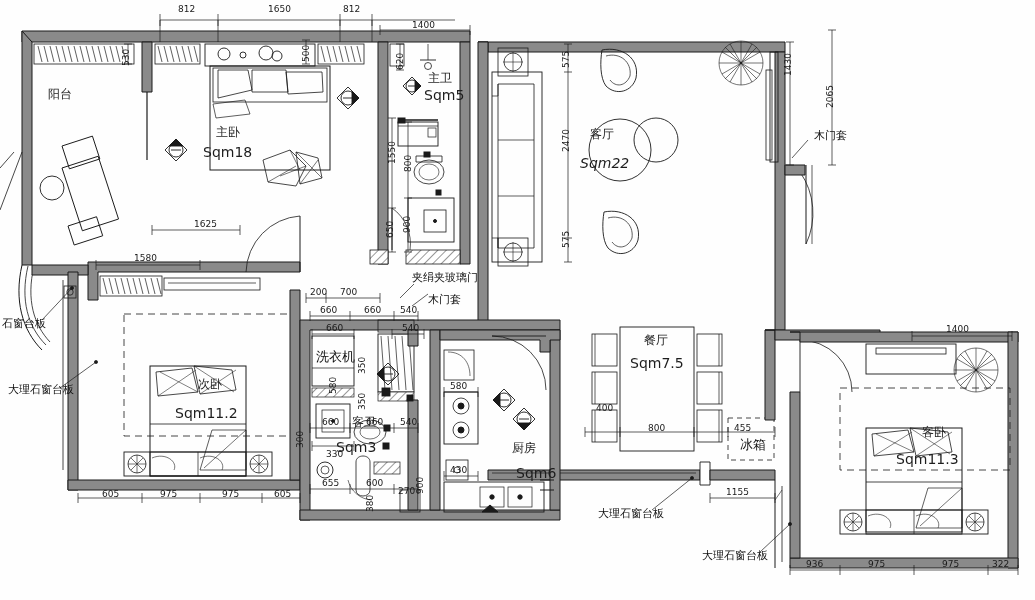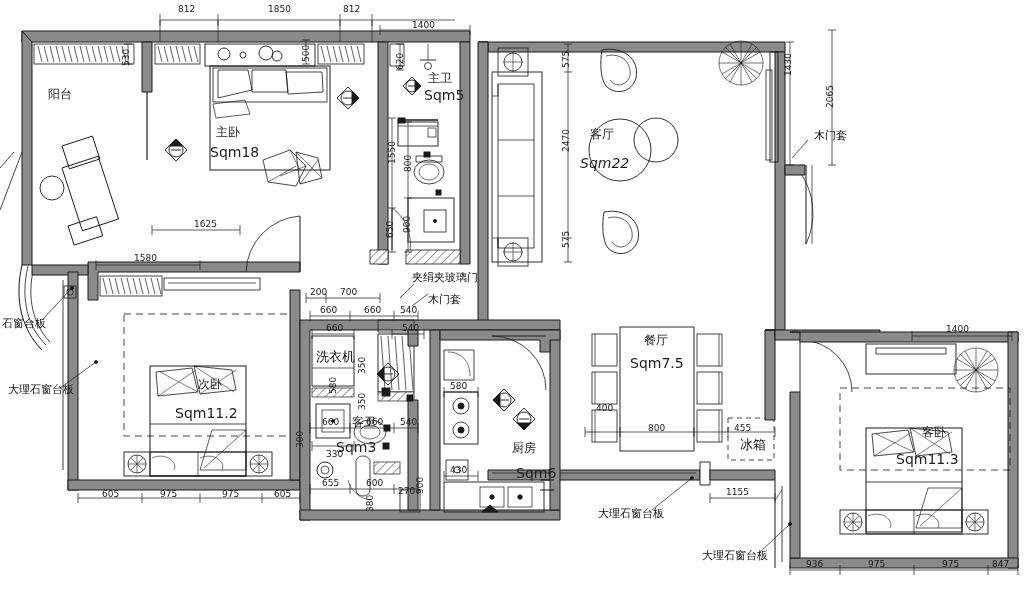--- a/index.html
+++ b/index.html
@@ -584,21 +584,21 @@
         <rect x="-3" y="-3" width="6" height="6" fill="#1a1a1a"></rect>
       </g>
     </g>
 
   </g>
 </svg>
 
 <div class="lbl room-name" style="left:48px;top:88px;">阳台</div>
 
 <div class="lbl room-name" style="left:216px;top:126px;">主卧</div>
-<div class="lbl room-area" style="left:210px;top:145px;">Sqm18</div>
+<div class="lbl room-area" style="left:203px;top:145px;">Sqm18</div>
 
 <div class="lbl room-name" style="left:428px;top:72px;">主卫</div>
 <div class="lbl room-area" style="left:424px;top:88px;">Sqm5</div>
 
 <div class="lbl room-name" style="left:590px;top:128px;">客厅</div>
 <div class="lbl room-area" style="left:580px;top:156px;font-style:italic;">Sqm22</div>
 
 <div class="lbl room-name" style="left:198px;top:378px;">次卧</div>
 <div class="lbl room-area" style="left:175px;top:406px;">Sqm11.2</div>
 
@@ -619,21 +619,21 @@
 
 <div class="lbl note" style="left:2px;top:318px;">石窗台板</div>
 <div class="lbl note" style="left:8px;top:384px;">大理石窗台板</div>
 <div class="lbl note" style="left:412px;top:272px;">夹绢夹玻璃门</div>
 <div class="lbl note" style="left:428px;top:294px;">木门套</div>
 <div class="lbl note" style="left:814px;top:130px;">木门套</div>
 <div class="lbl note" style="left:598px;top:508px;">大理石窗台板</div>
 <div class="lbl note" style="left:702px;top:550px;">大理石窗台板</div>
 
 <div class="lbl dim" style="left:178px;top:5px;">812</div>
-<div class="lbl dim" style="left:268px;top:5px;">1850</div>
+<div class="lbl dim" style="left:268px;top:5px;">1650</div>
 <div class="lbl dim" style="left:343px;top:5px;">812</div>
 <div class="lbl dim" style="left:412px;top:21px;">1400</div>
 
 <div class="lbl dim" style="left:310px;top:288px;">200</div>
 <div class="lbl dim" style="left:340px;top:288px;">700</div>
 <div class="lbl dim" style="left:320px;top:306px;">660</div>
 <div class="lbl dim" style="left:364px;top:306px;">660</div>
 <div class="lbl dim" style="left:400px;top:306px;">540</div>
 <div class="lbl dim" style="left:326px;top:324px;">660</div>
 <div class="lbl dim" style="left:402px;top:324px;">540</div>
@@ -654,21 +654,21 @@
 <div class="lbl dim" style="left:160px;top:490px;">975</div>
 <div class="lbl dim" style="left:222px;top:490px;">975</div>
 <div class="lbl dim" style="left:274px;top:490px;">605</div>
 <div class="lbl dim" style="left:596px;top:404px;">400</div>
 <div class="lbl dim" style="left:648px;top:424px;">800</div>
 <div class="lbl dim" style="left:734px;top:424px;">455</div>
 <div class="lbl dim" style="left:726px;top:488px;">1155</div>
 <div class="lbl dim" style="left:806px;top:560px;">936</div>
 <div class="lbl dim" style="left:868px;top:560px;">975</div>
 <div class="lbl dim" style="left:942px;top:560px;">975</div>
-<div class="lbl dim" style="left:992px;top:560px;">847</div>
+<div class="lbl dim" style="left:992px;top:560px;">322</div>
 <div class="lbl dim" style="left:946px;top:325px;">1400</div>
 
 <div class="lbl dim-v" style="left:122px;top:46px;transform:rotate(-90deg) translate(-20px,0);">530</div>
 <div class="lbl dim-v" style="left:302px;top:42px;transform:rotate(-90deg) translate(-20px,0);">500</div>
 <div class="lbl dim-v" style="left:396px;top:50px;transform:rotate(-90deg) translate(-20px,0);">620</div>
 <div class="lbl dim-v" style="left:388px;top:140px;transform:rotate(-90deg) translate(-24px,0);">1550</div>
 <div class="lbl dim-v" style="left:404px;top:152px;transform:rotate(-90deg) translate(-20px,0);">800</div>
 <div class="lbl dim-v" style="left:386px;top:218px;transform:rotate(-90deg) translate(-20px,0);">650</div>
 <div class="lbl dim-v" style="left:403px;top:213px;transform:rotate(-90deg) translate(-20px,0);">900</div>
 <div class="lbl dim-v" style="left:562px;top:48px;transform:rotate(-90deg) translate(-20px,0);">575</div>

